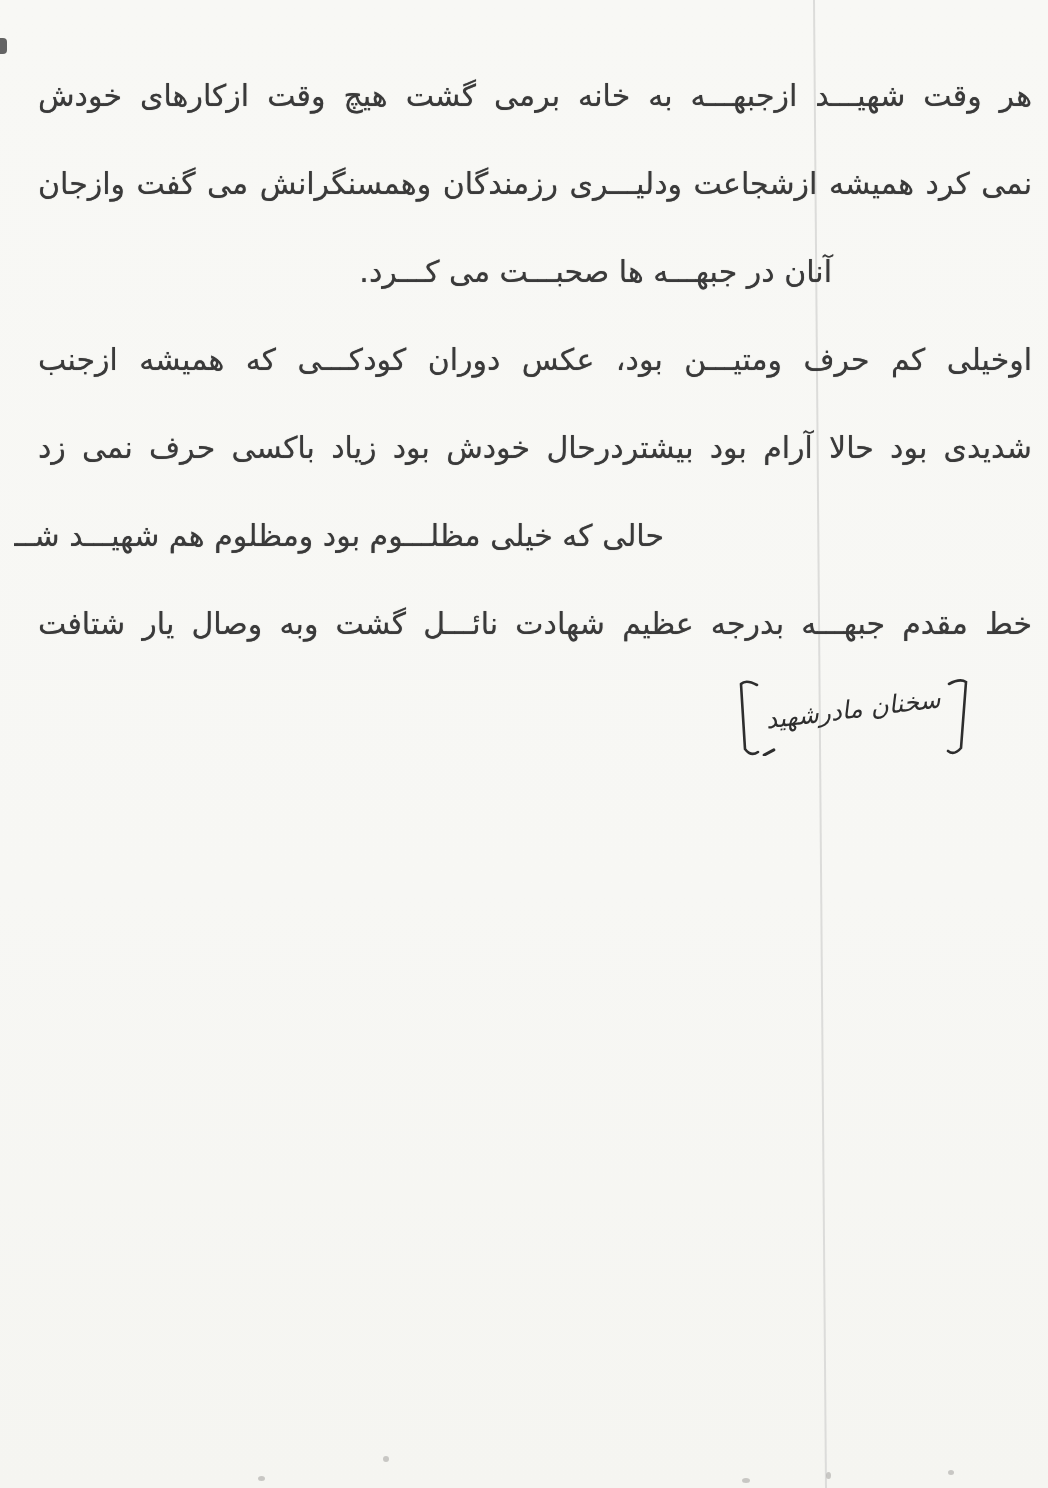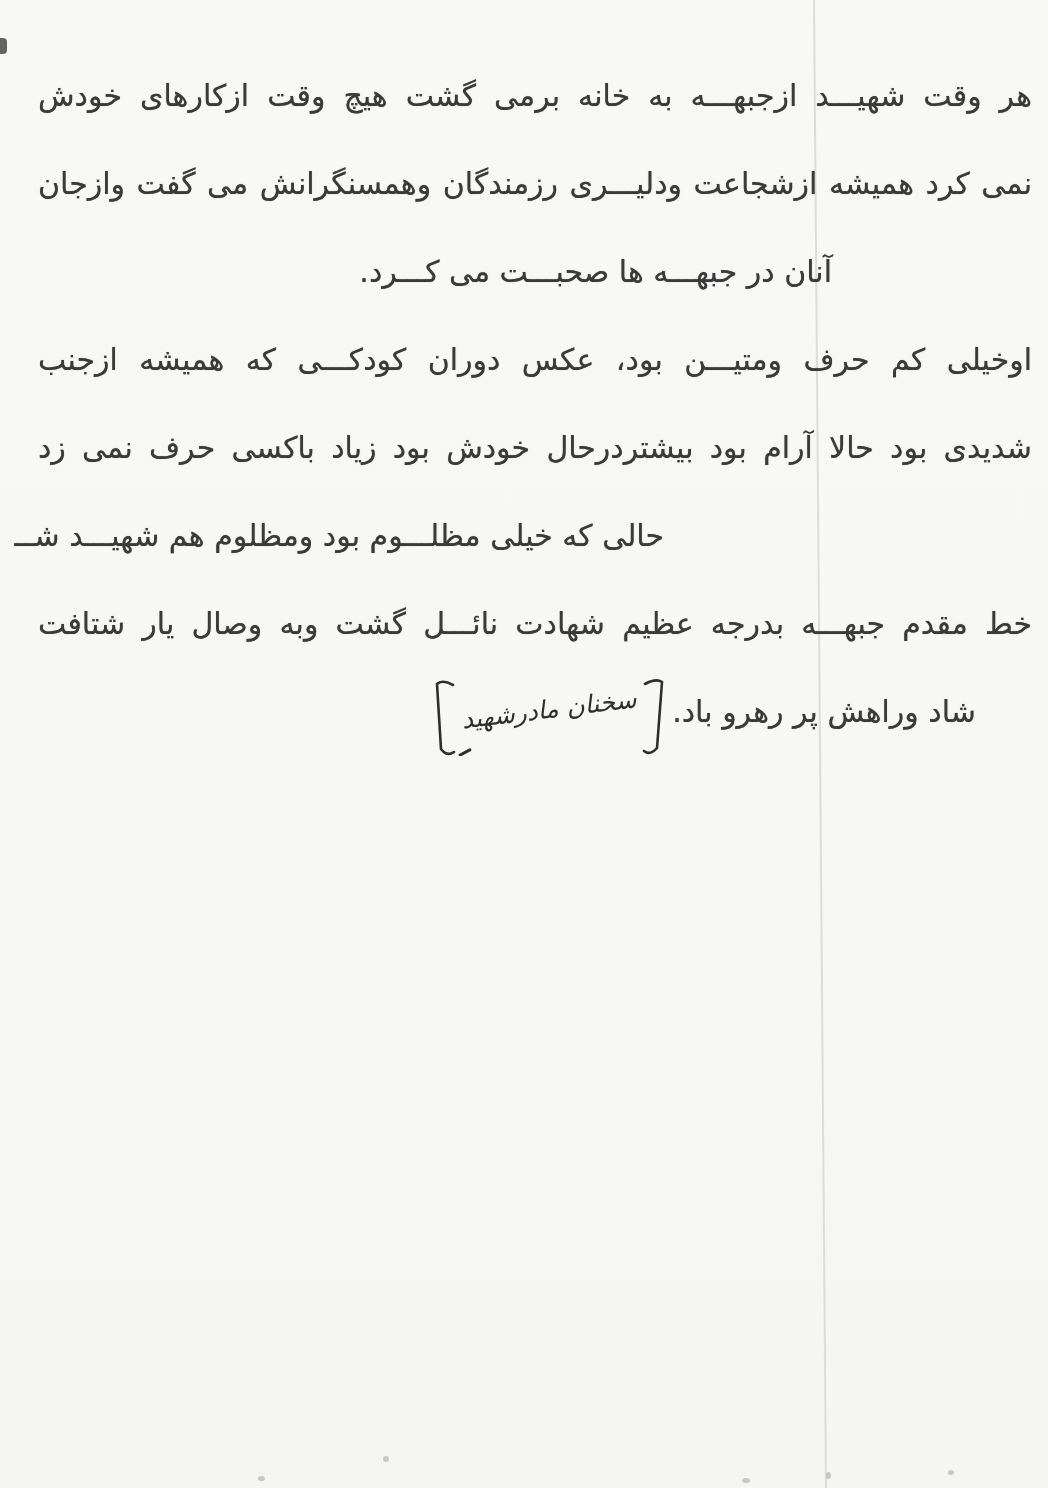--- a/index.html
+++ b/index.html
@@ -100,21 +100,21 @@
   <div class="text-block">
     <div class="line justify">هر وقت شهيـــد ازجبهـــه به خانه برمی گشت هيچ وقت ازکارهای خودش تعريـــف</div>
     <div class="line justify">نمی کرد هميشه ازشجاعت ودليـــری رزمندگان وهمسنگرانش می گفت وازجان فشانی</div>
     <div class="line l3">آنان در جبهـــه ها صحبـــت می کـــرد.</div>
     <div class="line justify">اوخيلی کم حرف ومتيـــن بود، عکس دوران کودکـــی که هميشه ازجنب وجـــوش</div>
     <div class="line justify">شديدی بود حالا آرام بود بيشتردرحال خودش بود زياد باکسی حرف نمی زد درعيـــن</div>
     <div class="line l6">حالی که خيلی مظلـــوم بود ومظلوم هم شهيـــد شـــد.</div>
     <div class="line justify">خط مقدم جبهـــه بدرجه عظيم شهادت نائـــل گشت وبه وصال يار شتافت روحـــش</div>
 
     <div class="line l9">
-      <span>شاد وراهش پر رهرو باد.</span><span class="annotation">
+      <span class="annotation">
         <svg class="bracket" width="24" height="84" viewBox="0 0 24 84">
           <path d="M3,8 Q14,2 20,6 L15,72 Q8,80 2,75" fill="none" stroke="#2e2e2e" stroke-width="2.6" stroke-linecap="round"></path>
         </svg>
         <span class="hand-text">سخنان مادرشهيد</span>
         <svg class="bracket" width="24" height="84" viewBox="0 0 24 84">
           <path d="M21,9 Q10,3 5,8 L9,73 Q15,81 22,76" fill="none" stroke="#2e2e2e" stroke-width="2.6" stroke-linecap="round"></path>
         </svg>
         <span class="kasra"></span>
       </span>
     </div>

